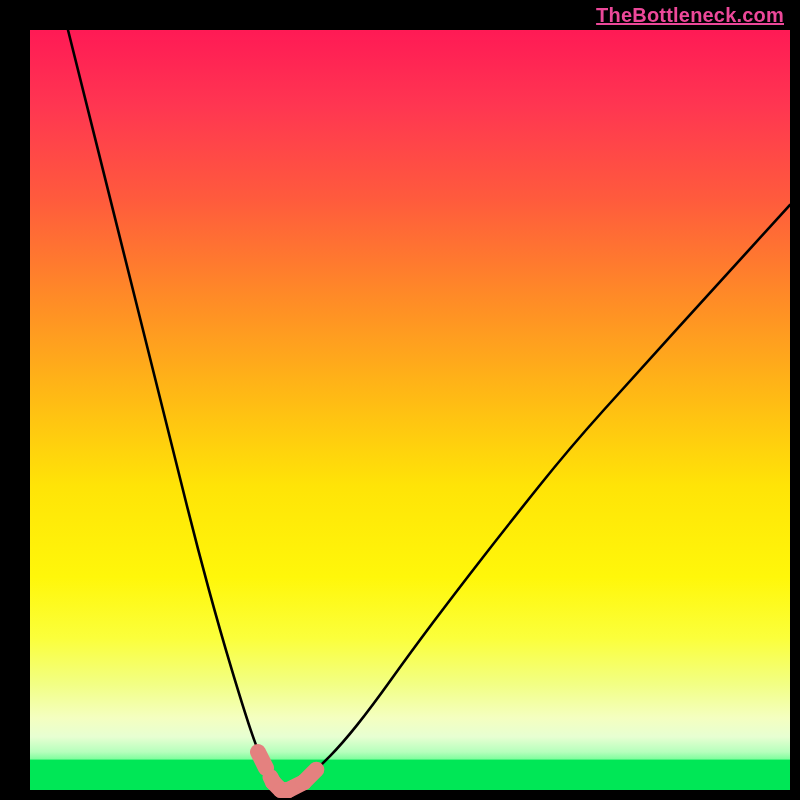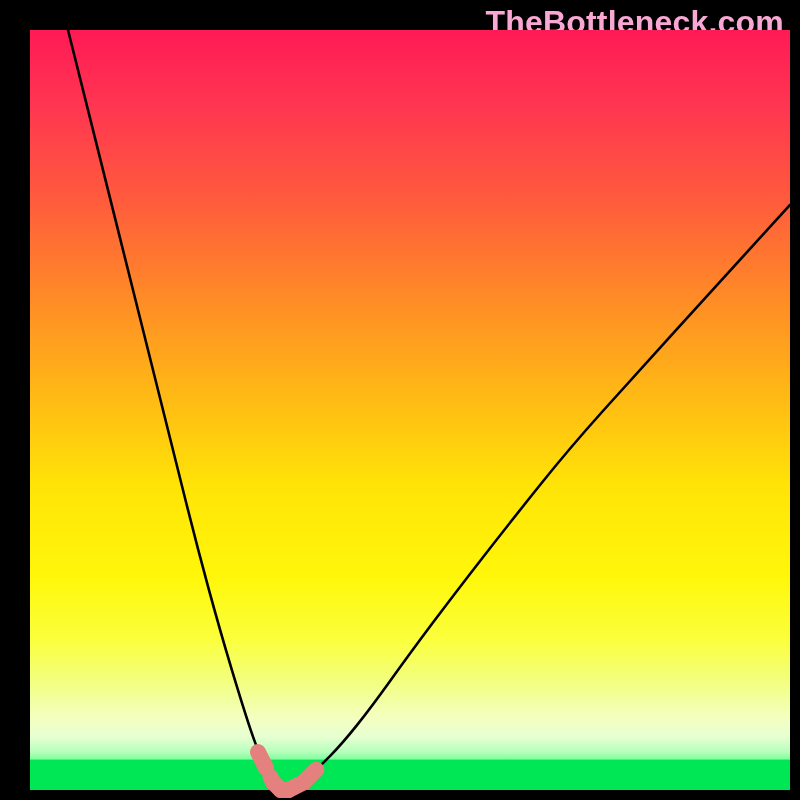--- a/index.html
+++ b/index.html
@@ -16,23 +16,23 @@
     top: 0;
     width: 800px;
     height: 800px;
     background: #000;
   }
   .watermark {
     position: absolute;
     top: 4px;
     right: 16px;
     font-family: Arial, Helvetica, sans-serif;
-    font-size: 32px;
+    font-size: 20px;
     font-weight: 600;
-    color: #f9a8d4;
+    color: #ec4899;
     letter-spacing: 0.2px;
     text-decoration: underline;
   }
   svg.plot {
     position: absolute;
     left: 0;
     top: 0;
     width: 800px;
     height: 800px;
   }

